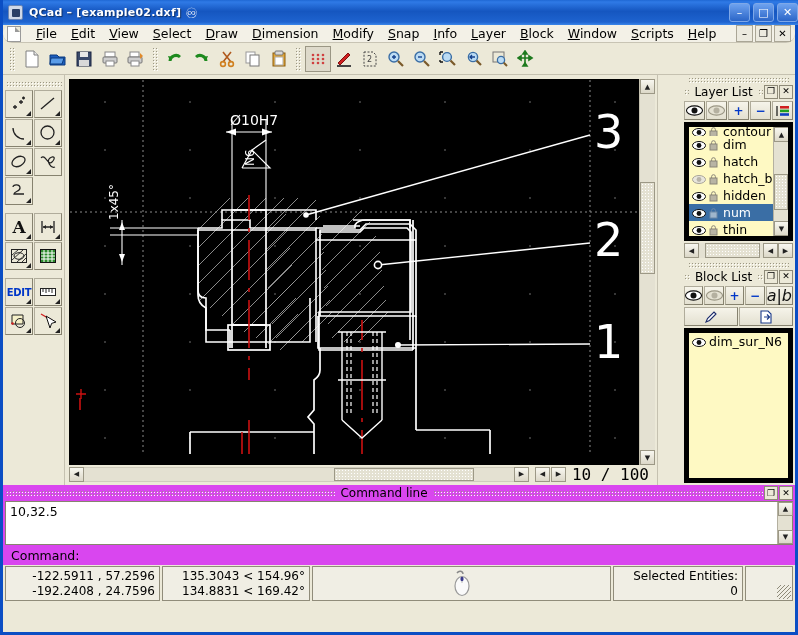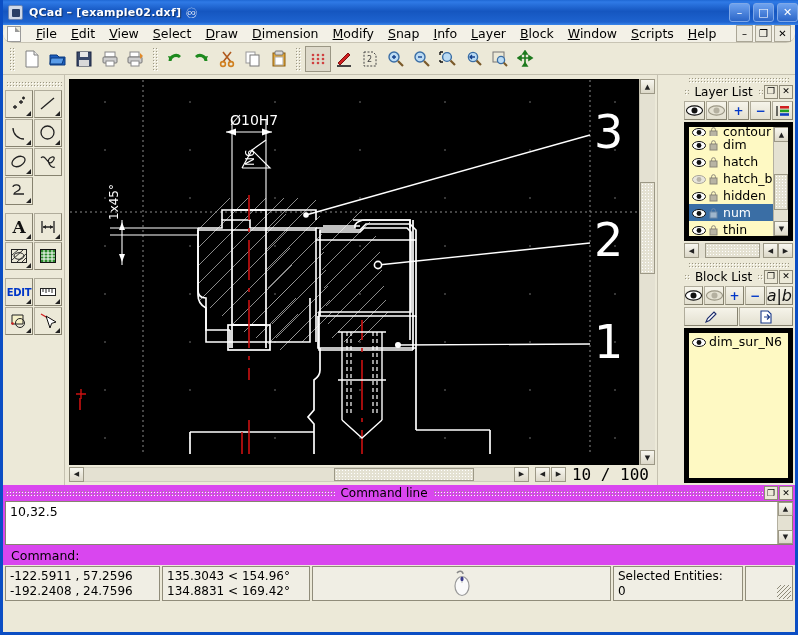--- a/index.html
+++ b/index.html
@@ -102,21 +102,21 @@
   .lock{width:9px;height:11px;flex:none;margin-right:5px;}
   .lname{overflow:hidden;}
   
   .cmdarea{background:#d946ef;padding:0 2px;}
   .cmd-title{display:flex;align-items:center;height:16px;}
   .cmdbox{height:44px;background:#fff;border:1px solid #87836f;display:flex;}
   .cmdtext{flex:1;padding:2px 4px;font-size:12.5px;line-height:16px;}
   .cmdprompt{height:20px;display:flex;align-items:center;padding-left:6px;font-size:12.5px;}
   
   .statusbar{height:38px;display:flex;align-items:stretch;padding:1px 2px 2px;gap:2px;background:#ece9d8;}
-  .sb-panel{border:1px solid #908c7a;background:#f0eee4;padding:1px 4px;display:flex;flex-direction:column;justify-content:center;font-size:12px;}
+  .sb-panel{border:1px solid #908c7a;background:#f0eee4;padding:1px 4px;display:flex;flex-direction:column;justify-content:center;font-size:12px;align-items:flex-end;}
   .sb-line{line-height:15px;white-space:nowrap;}
   .sb-mouse{flex:1;display:flex;align-items:center;justify-content:center;}
   .resizer{width:14px;align-self:flex-end;height:14px;
     background-image:linear-gradient(135deg,transparent 45%,#8e8a78 45%,#8e8a78 55%,transparent 55%);
     background-size:4px 4px;}
 </style>
 </head>
 <body>
 
 <div class="app">

